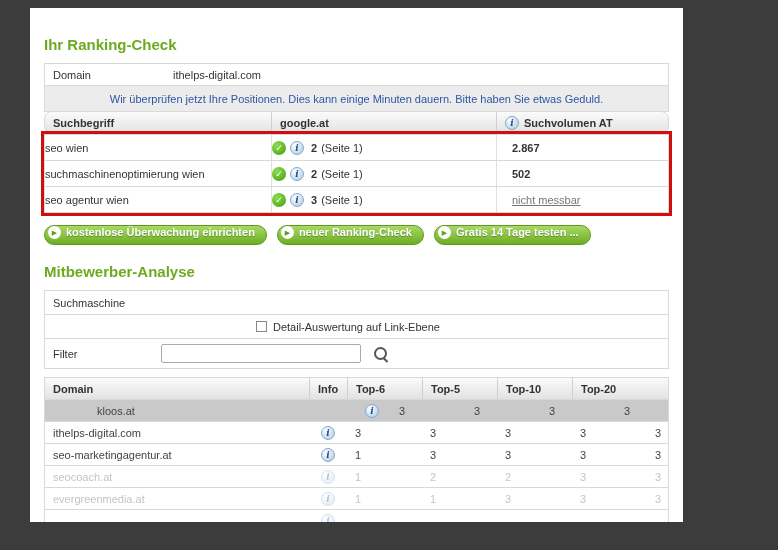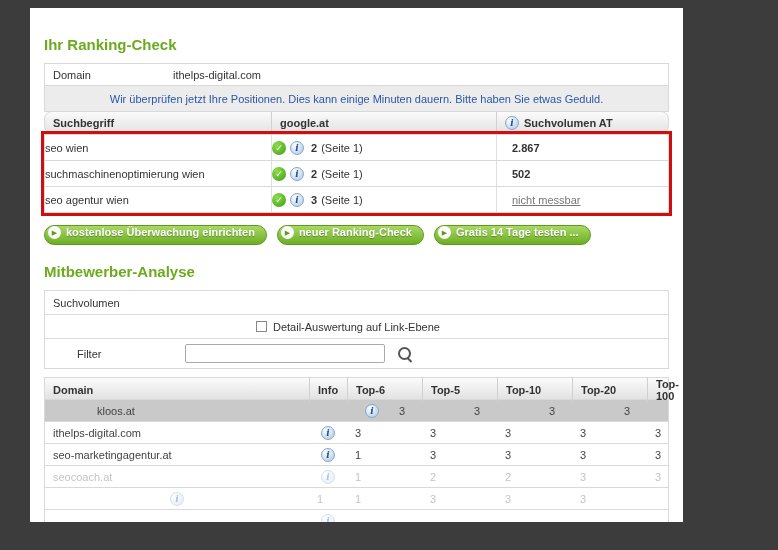--- a/index.html
+++ b/index.html
@@ -89,21 +89,21 @@
     width:13px; height:13px; border-radius:50%; background:#fff;
     color:#5d9e17; font-size:7px; line-height:13px; text-align:center;
     text-shadow:none; flex:0 0 auto;
   }
 
   
   .form-row { display:grid; grid-template-columns:116px 1fr; align-items:center; height:25px; }
   .form-row .lbl { padding-left:8px; }
   .form-row .ctrl { display:flex; align-items:center; gap:6px; height:100%; }
   .form-row .ctrl.indent { padding-left:95px; }
-  .form-row.filter { height:31px;padding-left:24px; }
+  .form-row.filter { height:31px; }
   .radio {
     width:12px; height:12px; border:1px solid #888; border-radius:50%;
     background:#fff; position:relative; flex:0 0 auto; cursor:pointer;
   }
   .radio.checked::after {
     content:""; position:absolute; left:3px; top:3px; width:4px; height:4px;
     border-radius:50%; background:#333;
   }
   .checkbox {
     width:11px; height:11px; border:1px solid #888; background:#fff;
@@ -199,21 +199,21 @@
         <span class="btn-play">▶</span>
         <span>Gratis 14 Tage testen ...</span>
       </button>
     </div>
   </div>
 
   <h2 class="section-title second">Mitbewerber-Analyse</h2>
 
   <div>
     <div class="b-row form-row">
-      <div class="lbl">Suchvolumen</div>
+      <div class="lbl">Suchmaschine</div>
     </div>
 
     <div class="b-row form-row">
       <div class="lbl"></div>
       <div class="ctrl indent">
         <span class="checkbox"></span>
         <span>Detail-Auswertung auf Link-Ebene</span>
       </div>
     </div>
 
@@ -226,21 +226,20 @@
     </div>
 
     <div class="t2">
       <div class="b-row t2-head">
         <div>Domain</div>
         <div>Info</div>
         <div>Top-6</div>
         <div>Top-5</div>
         <div>Top-10</div>
         <div>Top-20</div>
-        <div>Top-100</div>
       </div>
 
       <div class="b-row t2-row hl">
         <div>kloos.at</div>
         <div class="info-cell">
             <span class="info-icon">i</span>
           </div>
         <div>3</div>
         <div>3</div>
         <div>3</div>
@@ -278,20 +277,21 @@
             <span class="info-icon">i</span>
           </div>
         <div>1</div>
         <div>2</div>
         <div>2</div>
         <div>3</div>
         <div>3</div>
       </div>
 
       <div class="b-row t2-row faded">
+        <div>evergreenmedia.at</div>
         <div class="info-cell">
             <span class="info-icon">i</span>
           </div>
         <div>1</div>
         <div>1</div>
         <div>3</div>
         <div>3</div>
         <div>3</div>
       </div>
 

